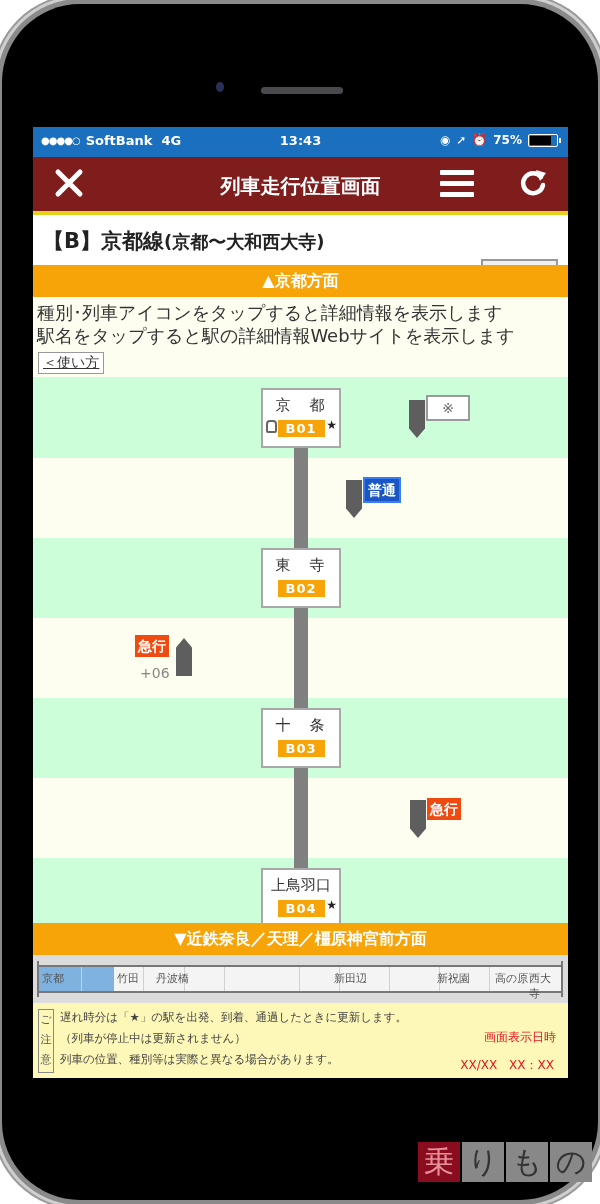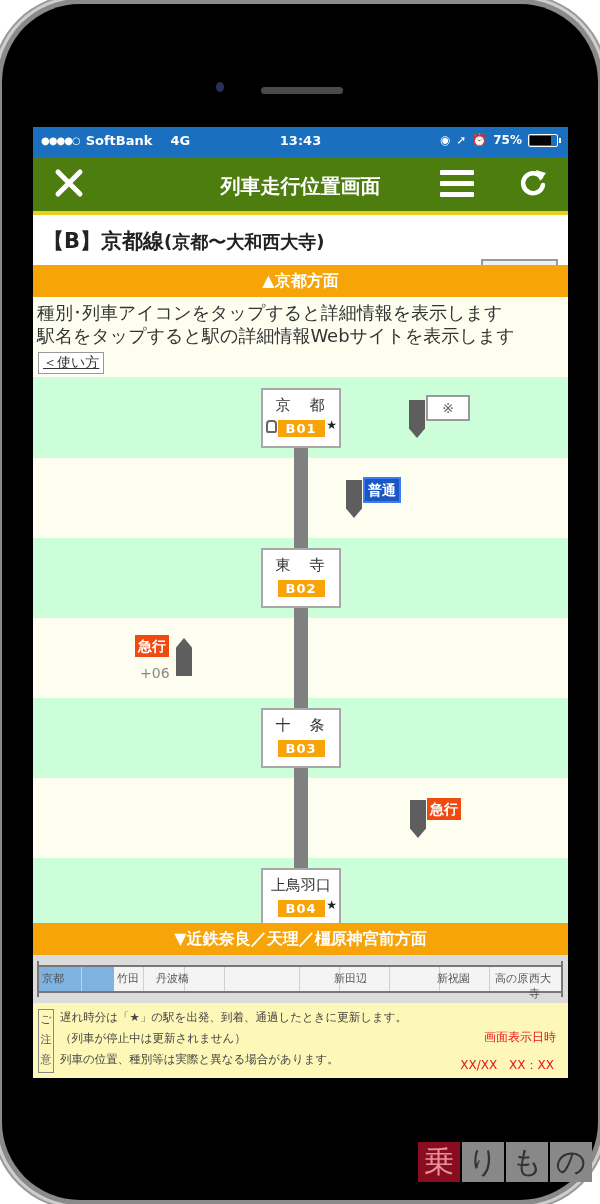--- a/index.html
+++ b/index.html
@@ -27,21 +27,21 @@
   }
   .sb-left { position:absolute; left:8px; top:6px; display:flex; align-items:center; gap:6px; }
   .dots { letter-spacing:-1px; font-size:10px; }
   .sb-time { position:absolute; left:0; right:0; top:6px; text-align:center; }
   .sb-right { position:absolute; right:10px; top:6px; display:flex; align-items:center; gap:6px; font-size:12px; }
   .battery { width:28px; height:11px; border:1px solid #fff; border-radius:2px; position:relative; }
   .battery::before { content:""; position:absolute; left:1px; top:1px; bottom:1px; width:74%; background:#000; }
   .battery::after { content:""; position:absolute; right:-4px; top:3px; width:2px; height:5px; background:#fff; }
 
   .navbar {
-    position:absolute; left:0; top:30px; width:535px; height:54px; background:#4d7c0f;
+    position:absolute; left:0; top:30px; width:535px; height:54px; background:#7f1d1d;
     border-bottom:4px solid #e6d21e;
   }
   .nav-close { position:absolute; left:20px; top:10px; width:32px; height:32px; }
   .nav-title { position:absolute; left:0; right:0; top:16px; text-align:center; color:#fff; font-size:20px; font-weight:bold; }
   .nav-menu { position:absolute; left:407px; top:13px; width:34px; height:28px; }
   .nav-menu span { display:block; height:5px; background:#fff; margin-bottom:6px; border-radius:1px; }
   .nav-refresh { position:absolute; left:484px; top:10px; width:32px; height:32px; }
 
   
   .line-header {
@@ -125,21 +125,21 @@
   <div class="camera"></div>
   <div class="speaker"></div>
 </div>
 
 <div class="screen">
 
   <div class="statusbar">
     <div class="sb-left">
       <span class="dots">●●●●○</span>
       <span>SoftBank</span>
-      <span style="margin-left:12px">4G</span>
+      <span style="margin-left:3px">4G</span>
     </div>
     <div class="sb-time">13:43</div>
     <div class="sb-right">
       <span>◉</span>
       <span>➚</span>
       <span>⏰</span>
       <span>75%</span>
       <span class="battery"></span>
     </div>
   </div>

